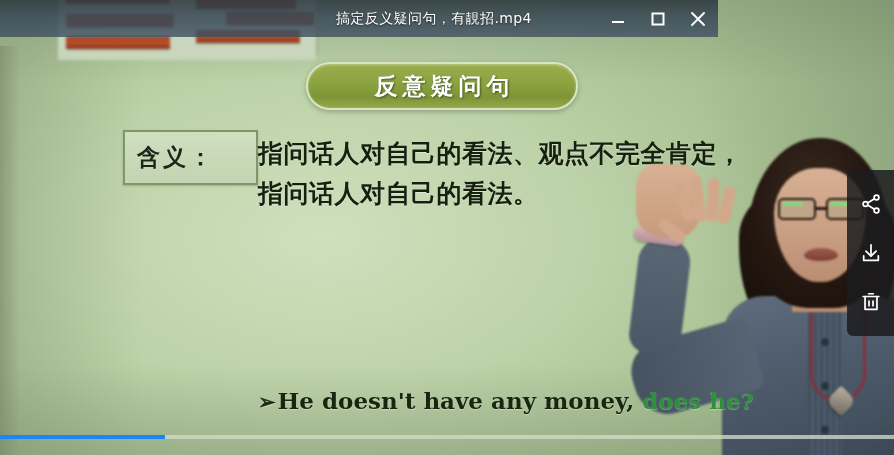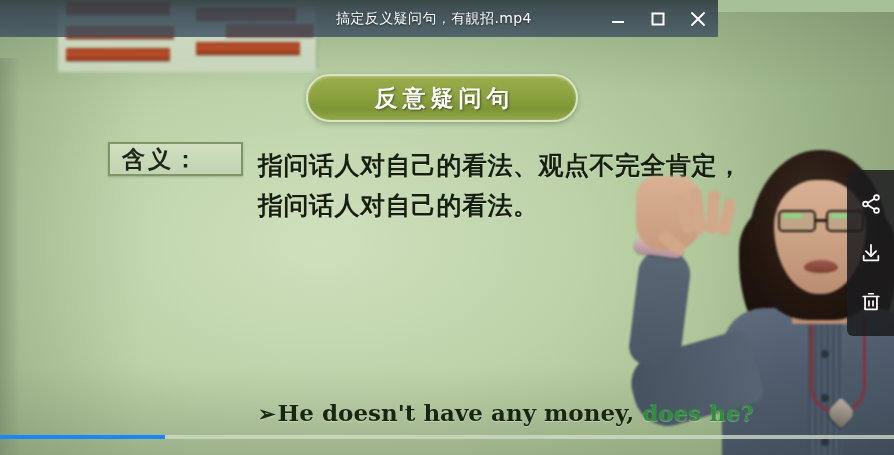--- a/index.html
+++ b/index.html
@@ -9,21 +9,20 @@
   #app {
     position:relative; width:894px; height:455px; overflow:hidden;
     background:#a8c098;
   }
 
   
   .video-stage {
     position:absolute; inset:0;
     background:
       radial-gradient(ellipse 700px 420px at 36% 52%, #cfe0bd 0%, #bcd2a8 38%, #a9c194 66%, #9bb588 100%);
-    margin-top: 12px;
   }
   .stage-vignette {
     position:absolute; inset:0;
     background:
       linear-gradient(to right, rgba(120,140,105,.30) 0%, rgba(255,255,255,0) 16%, rgba(255,255,255,0) 78%, rgba(90,105,80,.22) 100%),
       linear-gradient(to bottom, rgba(110,128,98,.30) 0%, rgba(255,255,255,0) 18%, rgba(255,255,255,0) 80%, rgba(100,118,90,.28) 100%);
     pointer-events:none;
   }
   
   .board-edge {
@@ -57,21 +56,21 @@
   }
   .slide-banner-text {
     font-family:"DejaVu Sans", sans-serif;
     font-size:23px; font-weight:700; color:#ffffff; letter-spacing:5px;
     text-shadow:1px 1px 2px rgba(50,62,30,.75);
     padding-left:5px;
   }
 
   
   .meaning-box {
-    position:absolute; left:108px; top:130px; width:135px; height:34px;
+    position:absolute; left:123px; top:130px; width:135px; height:55px;
     border:2px solid #7f9768;
     background:linear-gradient(to bottom, #cfdfc0, #c2d4b1);
     box-shadow:0 1px 2px rgba(70,85,60,.3);
     display:flex; align-items:center;
     filter:blur(.3px);
     text-align:right;
   }
   .meaning-box-text {
     font-family:"DejaVu Sans", serif;
     font-size:23px; font-weight:700; color:#1d2418; padding-left:12px; letter-spacing:3px;

